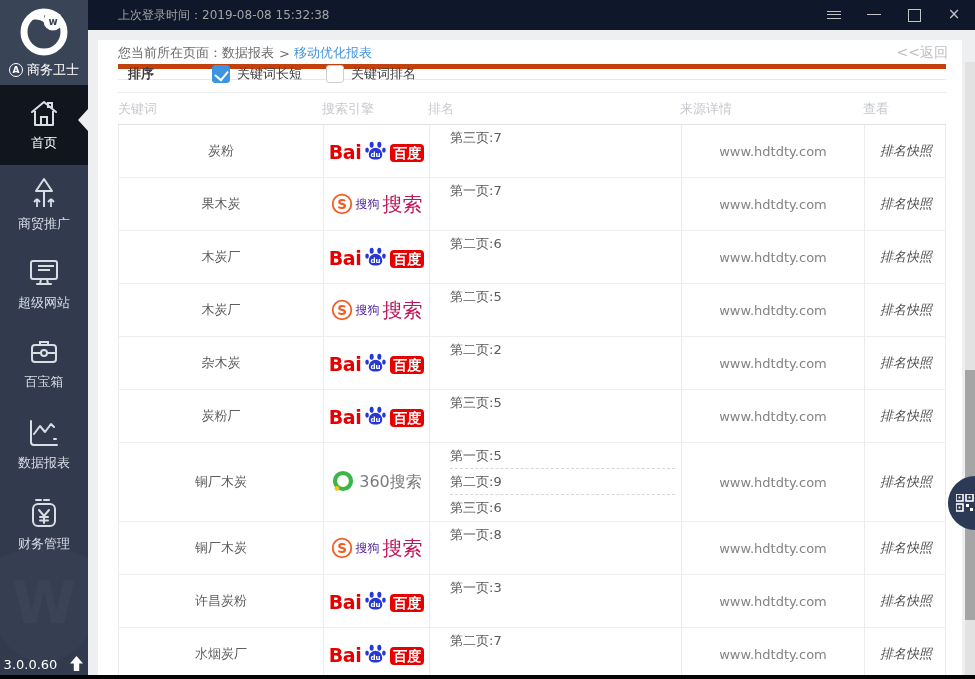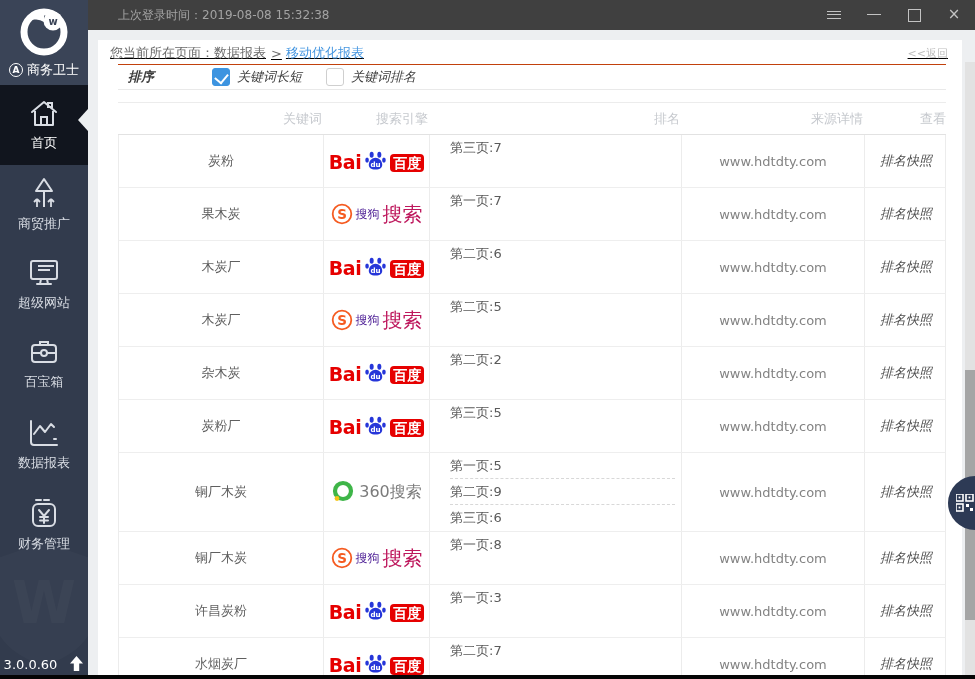--- a/index.html
+++ b/index.html
@@ -23,47 +23,47 @@
   .nav-item.active::after {
     content:""; position:absolute; right:0; top:24px;
     border-top:11px solid transparent; border-bottom:11px solid transparent;
     border-right:10px solid #edeff1;
   }
   .nav-icon svg { display:block; }
   .watermark { position:absolute; left:-16px; top:538px; opacity:0.55; pointer-events:none; }
   .version-row { position:absolute; left:0; bottom:7px; width:88px; display:flex; align-items:center; justify-content:center; gap:12px; color:#ffffff; font-size:13px; }
 
   
-  .topbar { position:absolute; left:88px; top:0; width:887px; height:30px; background:#404040; display:flex; align-items:center; }
+  .topbar { position:absolute; left:88px; top:0; width:887px; height:30px; background:#0f172a; display:flex; align-items:center; }
   .login-time { margin-left:30px; color:#a3a3a3; font-size:12px; }
   .win-controls { margin-left:auto; display:flex; align-items:center; gap:26px; padding-right:14px; }
   .wc { width:14px; height:14px; position:relative; cursor:pointer; }
   .wc-menu span { display:block; height:0; border-top:1.6px solid #c3c3c3; margin:2.6px 0; }
   .wc-min::before { content:""; position:absolute; left:0; right:0; top:6px; border-top:1.6px solid #c3c3c3; }
   .wc-max::before { content:""; position:absolute; left:1px; top:1px; width:11px; height:11px; border:1.4px solid #c3c3c3; }
   .wc-close { color:#c3c3c3; font-size:15px; line-height:13px; text-align:center; }
 
   
   .panel { position:absolute; left:98px; top:40px; width:864px; height:639px; background:#ffffff; }
-  .breadcrumb-row { height:24px; position:relative; display:flex; align-items:center; padding:2px 14px 0 12px;text-decoration:underline; }
+  .breadcrumb-row { height:24px; position:relative; display:flex; align-items:center; padding:2px 14px 0 20px; }
   .crumb { color:#6b6b6b; font-size:13px; }
   .crumb-link { color:#4596e0; cursor:pointer; margin-left:4px; }
-  .back-link { margin-left:auto; color:#bdbdbd; font-size:11px; cursor:pointer; }
-  .sort-row { margin:0 16px 0 20px; height:26px; border-top:1px solid #c2410c; border-bottom:1px solid #e9e9e9; display:flex; align-items:center;font-style:italic; }
+  .back-link { margin-left:auto; color:#bdbdbd; font-size:14px; cursor:pointer; }
+  .sort-row { margin:0 16px 0 20px; height:16px; border-top:5px solid #c2410c; border-bottom:1px solid #e9e9e9; display:flex; align-items:center; }
   .sort-label { font-weight:bold; color:#3c3c3c; margin-right:14px; margin-left:10px; }
   .chk-group { display:flex; align-items:center; margin-right:24px; cursor:pointer; }
   .chk { width:18px; height:18px; border-radius:3px; margin-right:7px; position:relative; }
   .chk.checked { background:#3d94e0; border:1px solid #3d94e0; }
   .chk.checked::after { content:""; position:absolute; left:4px; top:2px; width:7px; height:10px; border-right:2px solid #fff; border-bottom:2px solid #fff; transform:rotate(40deg); }
   .chk.unchecked { background:#fff; border:1px solid #cfcfcf; }
   .chk-label { color:#3c3c3c; }
 
   
   .rank-table { margin-left:20px; margin-top:12px; width:828px; }
-  .thead { display:grid; grid-template-columns:204px 106px 252px 183px 83px; height:33px; align-items:center; border-top:1px solid #ececec; border-bottom:1px solid #e2e2e2; color:#c6c9ce; font-size:13px; text-align:right; }
+  .thead { display:grid; grid-template-columns:204px 106px 252px 183px 83px; height:33px; align-items:center; border-top:1px solid #ececec; border-bottom:1px solid #e2e2e2; color:#c6c9ce; font-size:13px; text-align:left; }
   .trow { display:grid; grid-template-columns:204px 106px 252px 183px 83px; border-bottom:1px solid #eeeeee; border-left:1px solid #ececec; border-right:1px solid #ececec; }
   .cell { display:flex; align-items:center; justify-content:center; min-height:52px; color:#5f5f5f; font-size:13px; }
   .cell + .cell { border-left:1px solid #ececec; }
   .cell-rank { justify-content:flex-start; flex-direction:column; align-items:flex-start; padding:0 0 0 20px; }
   .rank-line { height:26px; line-height:26px; width:225px; color:#5a5a5a; }
   .rank-multi .rank-line:not(:last-child) { border-bottom:1px dashed #d8d8d8; }
   .cell-src { color:#838383; }
   .cell-view { color:#4c4c4c; cursor:pointer;font-style:italic; }
 
   

